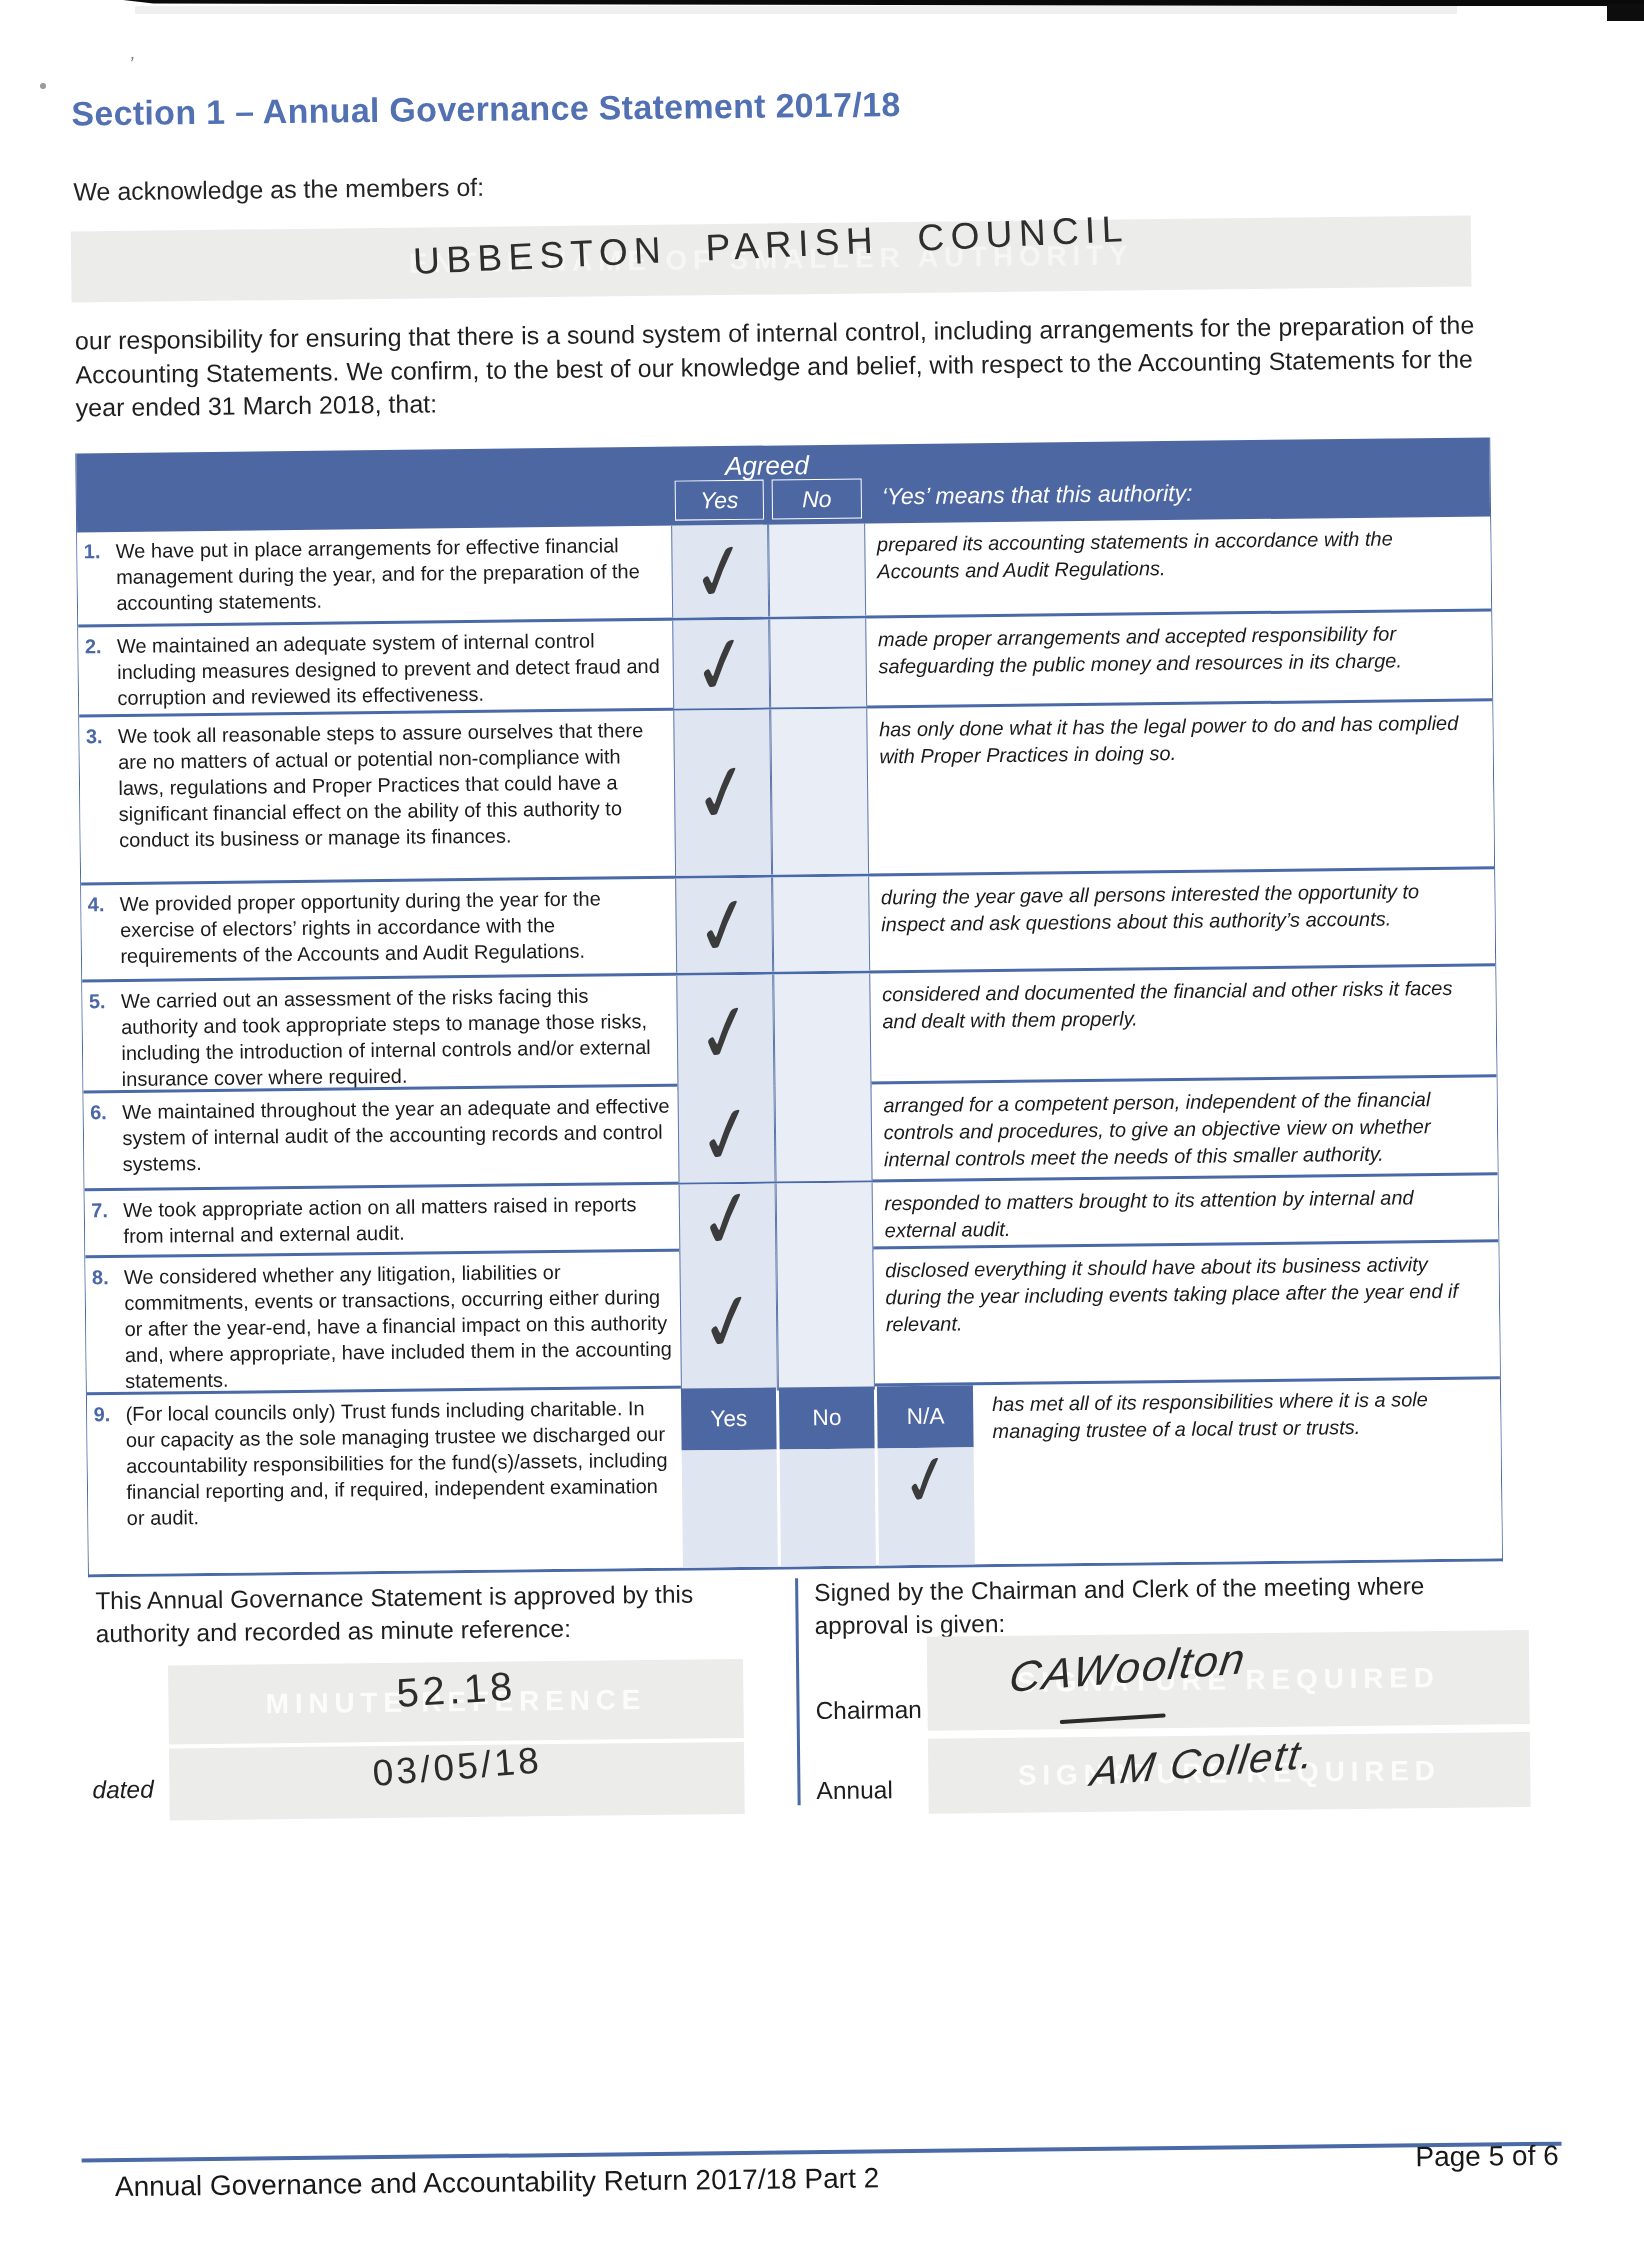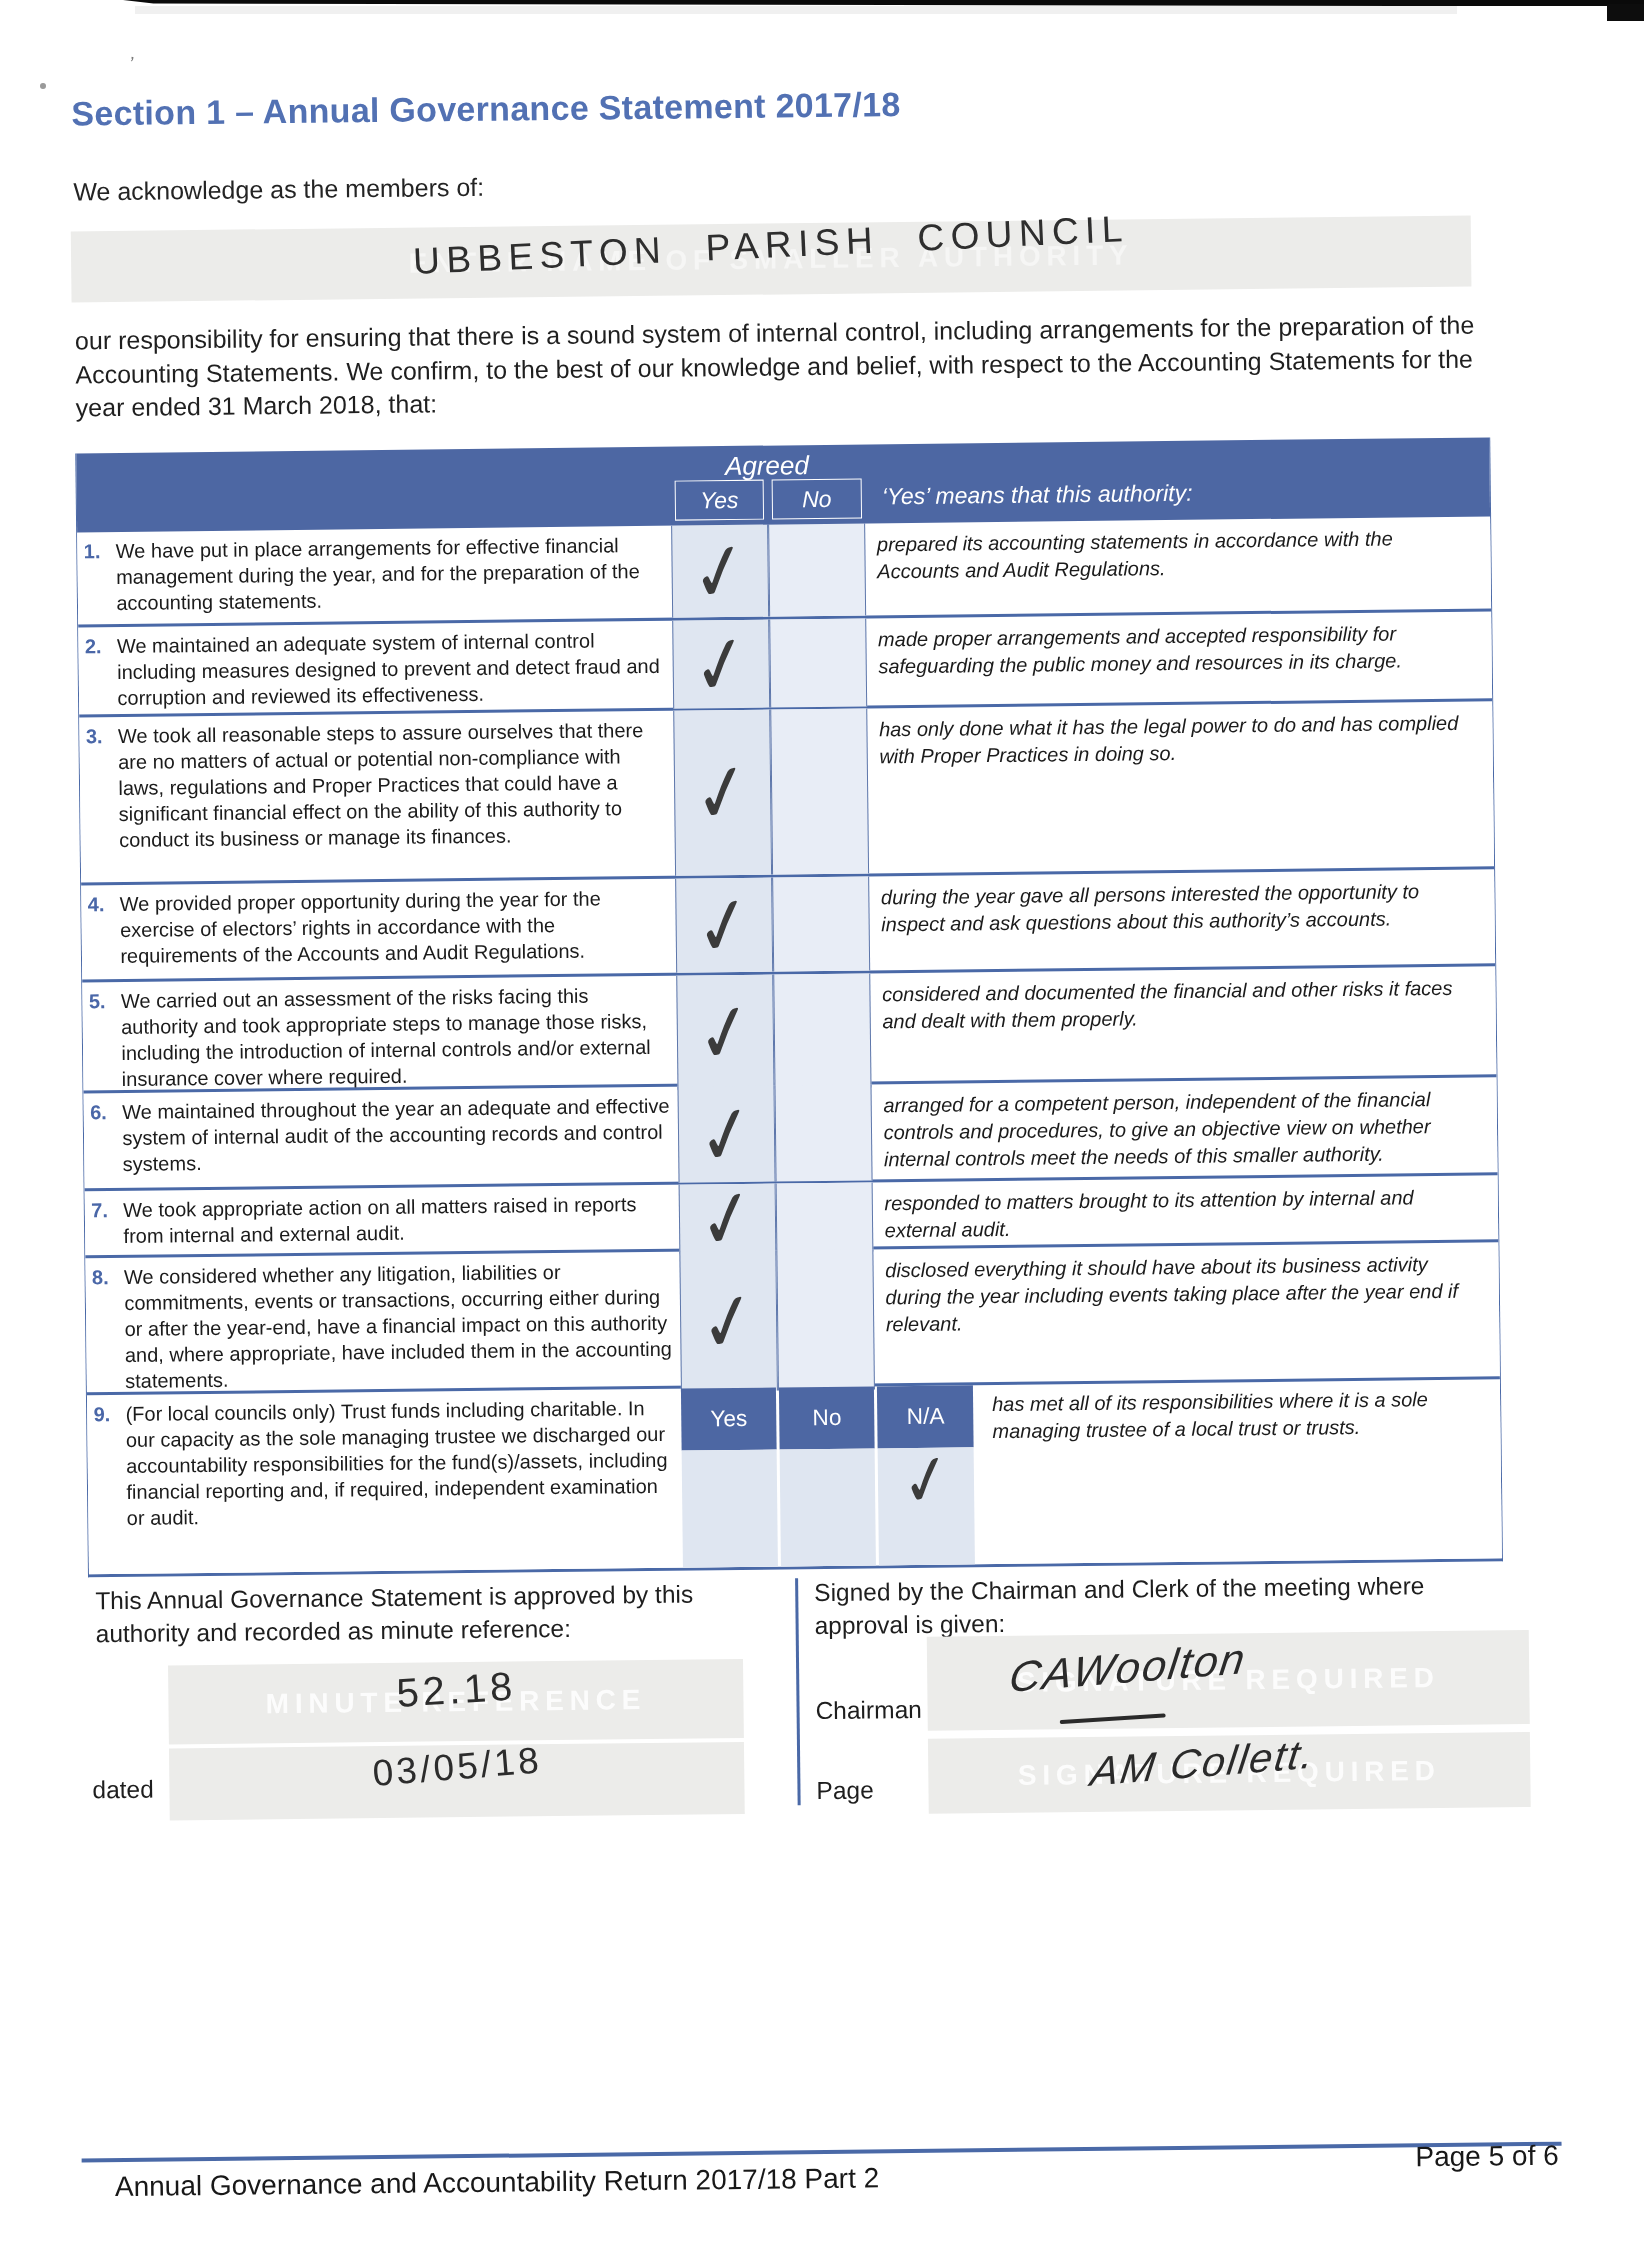--- a/index.html
+++ b/index.html
@@ -74,21 +74,21 @@
     font-style:italic;font-size:20px;color:#1b1b1b;line-height:1.35;}
 
   
   .appr-left{left:90px;top:1577px;width:687px;font-size:24.5px;line-height:1.33;color:#1e1e1e;}
   .appr-right{left:809px;top:1577px;width:700px;font-size:24.5px;line-height:1.33;color:#1e1e1e;}
   .divider{left:790px;top:1578px;width:2.6px;height:227px;background:#4a69a7;}
   .gbox{background:#ececea;}
   .minute-box{left:162px;top:1658px;width:575px;height:79px;}
   .minute-hw{position:absolute;left:50%;top:5.2px;transform:translateX(-50%) rotate(-3deg);
     font-size:40px;color:#2c2c2c;letter-spacing:3.9px;}
-  .dated-label{left:85px;top:1768px;font-size:24.5px;color:#1e1e1e;}
+  .dated-label{left:85px;top:1768px;font-size:24.5px;color:#1e1e1e;font-style:italic;}
   .date-box{left:162px;top:1741px;width:575px;height:72px;}
   .date-hw{position:absolute;left:50%;top:1.3px;transform:translateX(-50%) rotate(-4deg);
     font-size:37px;color:#2c2c2c;letter-spacing:3.2px;}
   .chair-label{left:809px;top:1697px;font-size:24.5px;color:#1e1e1e;}
   .chair-box{left:921px;top:1638px;width:602px;height:94px;}
   .sig{position:absolute;color:#2a2a2a;font-style:italic;white-space:nowrap;
     transform:skewX(-12deg) rotate(-4deg);letter-spacing:1.9px;}
   .chair-sig{left:84px;top:9px;font-size:43px;}
   .flourish{position:absolute;left:132px;bottom:7.7px;width:106px;height:3.9px;background:#2a2a2a;transform:rotate(-3deg);border-radius:1.9px;}
   .clerk-label{left:809px;top:1777px;font-size:24.5px;color:#1e1e1e;}
@@ -267,21 +267,21 @@
       <div class="date-hw">03/05/18</div>
     </div>
 
     <div class="abs chair-label">Chairman</div>
     <div class="abs chair-box gbox">
       <div class="wm">SIGNATURE REQUIRED</div>
       <div class="sig chair-sig">CAWoolton</div>
       <div class="flourish"></div>
     </div>
 
-    <div class="abs clerk-label">Page</div>
+    <div class="abs clerk-label">Annual</div>
     <div class="abs clerk-box gbox">
       <div class="wm">SIGNATURE REQUIRED</div>
       <div class="sig clerk-sig">AM Collett.</div>
     </div>
 
     <div class="abs footer-rule"></div>
     <div class="abs footer-left">Annual Governance and Accountability Return 2017/18 Part 2</div>
     <div class="abs footer-right">Page 5 of 6</div>
 
   </div>

